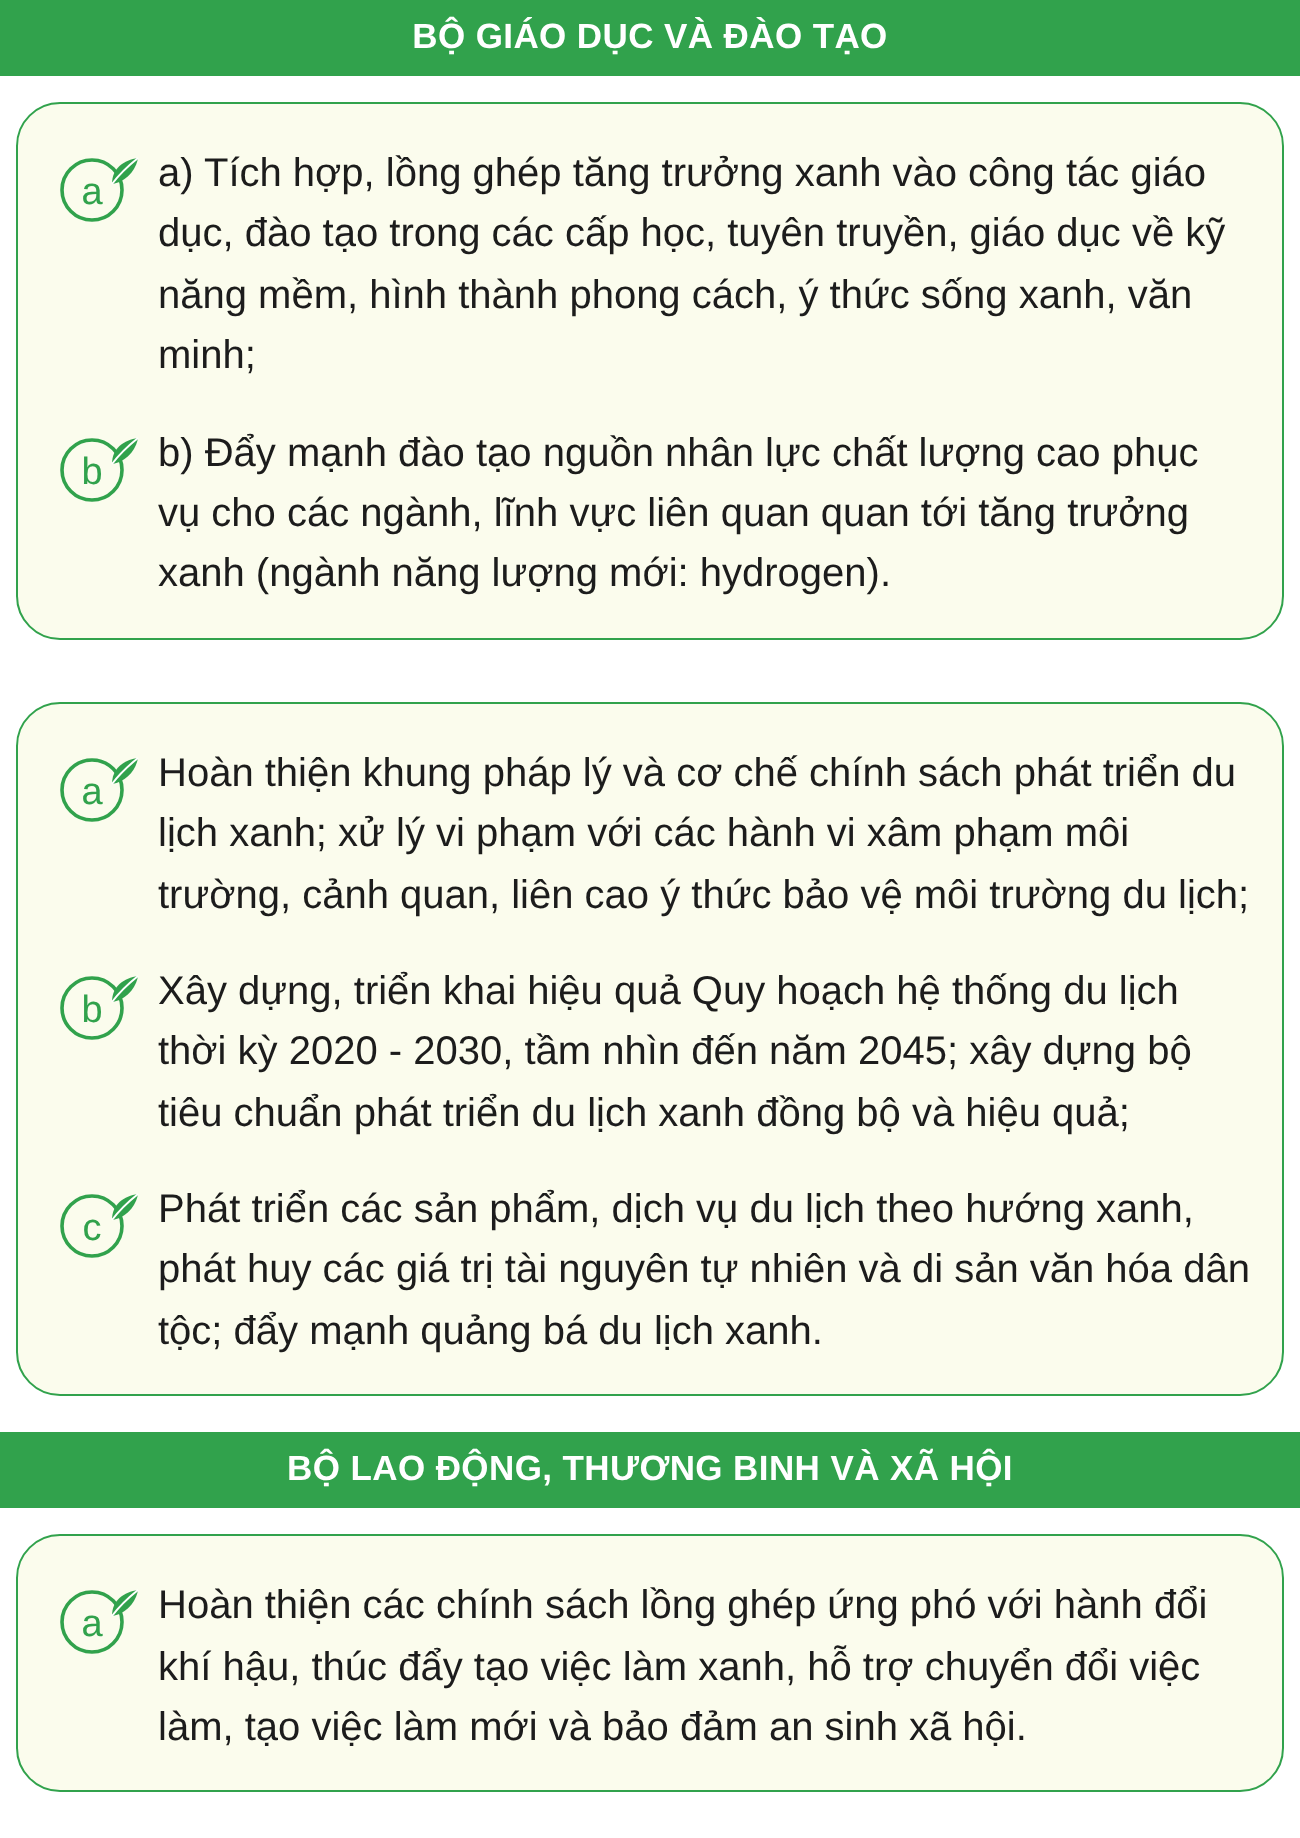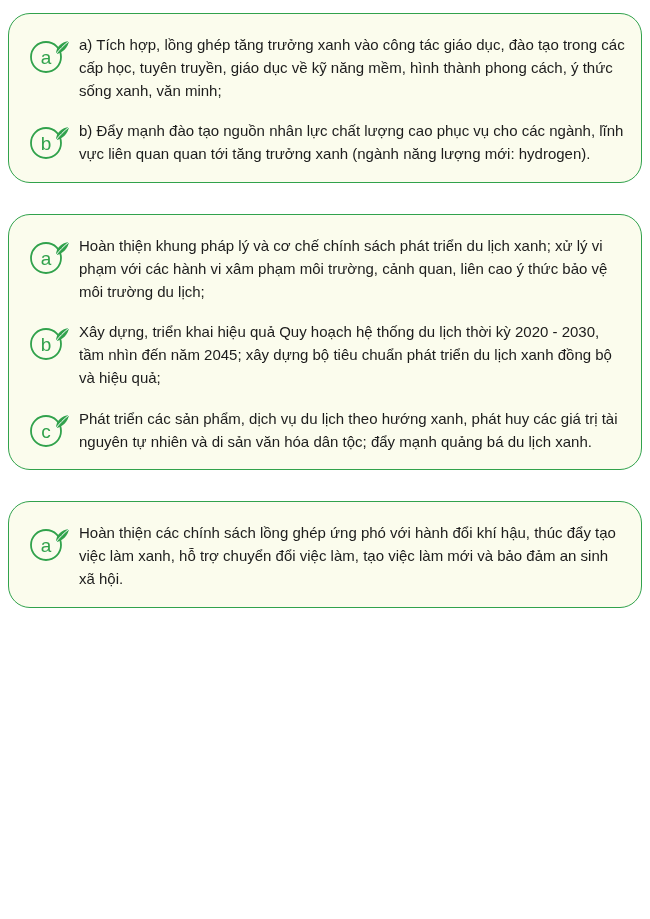--- a/index.html
+++ b/index.html
@@ -59,33 +59,34 @@
     height: 44px;
     position: relative;
     margin-right: 6px;
     margin-top: 2px;
   }
   .bullet svg {
     display: block;
   }
   .item-text {
     flex: 1 1 auto;
-    font-size: 15px;
+    font-size: 20px;
     line-height: 1.52;
     color: #1c1c1c;
     padding-top: 2px;
   }
   .gap-md { height: 18px; }
 </style>
 </head>
 <body>
 
 <div class="page">
 
   <div class="section">
+    <div class="section-header">BỘ GIÁO DỤC VÀ ĐÀO TẠO</div>
     <div class="section-body">
       <div class="card">
 
         <div class="item">
           <span class="bullet">
             <svg width="48" height="44" viewBox="0 0 48 44" xmlns="http://www.w3.org/2000/svg">
               <circle cx="21" cy="23" r="15" fill="none" stroke="#31a24c" stroke-width="1.8"></circle>
               <text x="21" y="30" font-family="Liberation Sans, sans-serif" font-size="19" fill="#31a24c" text-anchor="middle">a</text>
               <path d="M31 20 C38 19, 43 13, 44 7 C37 8, 31 12, 31 20 Z" fill="#31a24c"></path>
               <path d="M31 20 C34 16, 39 11, 44 7" stroke="#ffffff" stroke-width="1" fill="none"></path>
@@ -152,20 +153,21 @@
           <span class="item-text">Phát triển các sản phẩm, dịch vụ du lịch theo hướng xanh, phát huy các giá trị tài nguyên tự nhiên và di sản văn hóa dân tộc; đẩy mạnh quảng bá du lịch xanh.</span>
         </div>
 
       </div>
     </div>
   </div>
 
   <div class="gap-md"></div>
 
   <div class="section">
+    <div class="section-header">BỘ LAO ĐỘNG, THƯƠNG BINH VÀ XÃ HỘI</div>
     <div class="section-body">
       <div class="card">
 
         <div class="item">
           <span class="bullet">
             <svg width="48" height="44" viewBox="0 0 48 44" xmlns="http://www.w3.org/2000/svg">
               <circle cx="21" cy="23" r="15" fill="none" stroke="#31a24c" stroke-width="1.8"></circle>
               <text x="21" y="30" font-family="Liberation Sans, sans-serif" font-size="19" fill="#31a24c" text-anchor="middle">a</text>
               <path d="M31 20 C38 19, 43 13, 44 7 C37 8, 31 12, 31 20 Z" fill="#31a24c"></path>
               <path d="M31 20 C34 16, 39 11, 44 7" stroke="#ffffff" stroke-width="1" fill="none"></path>

